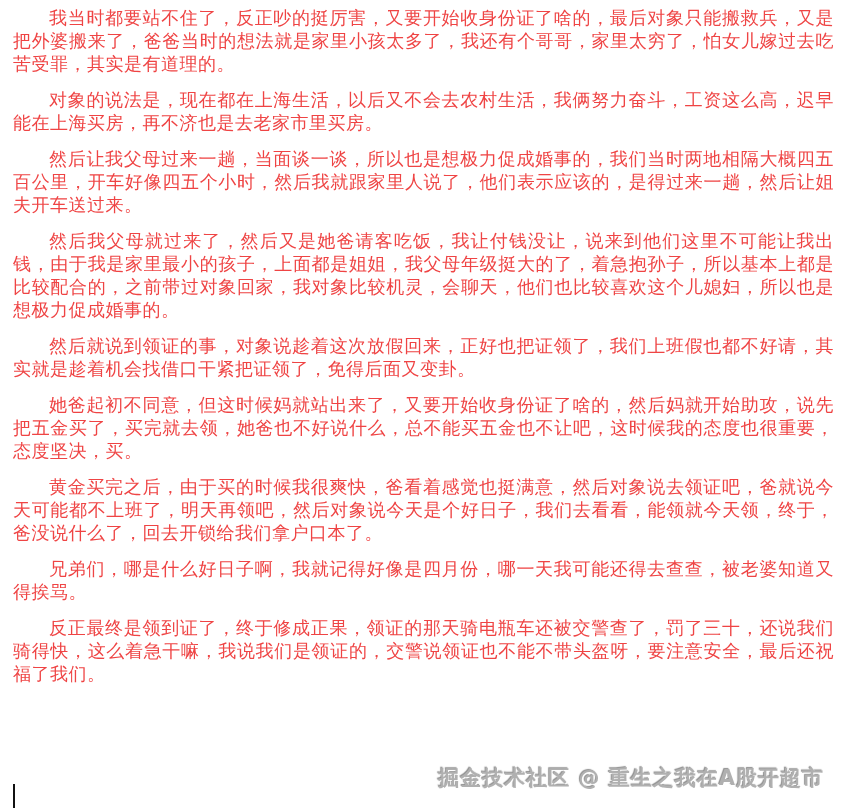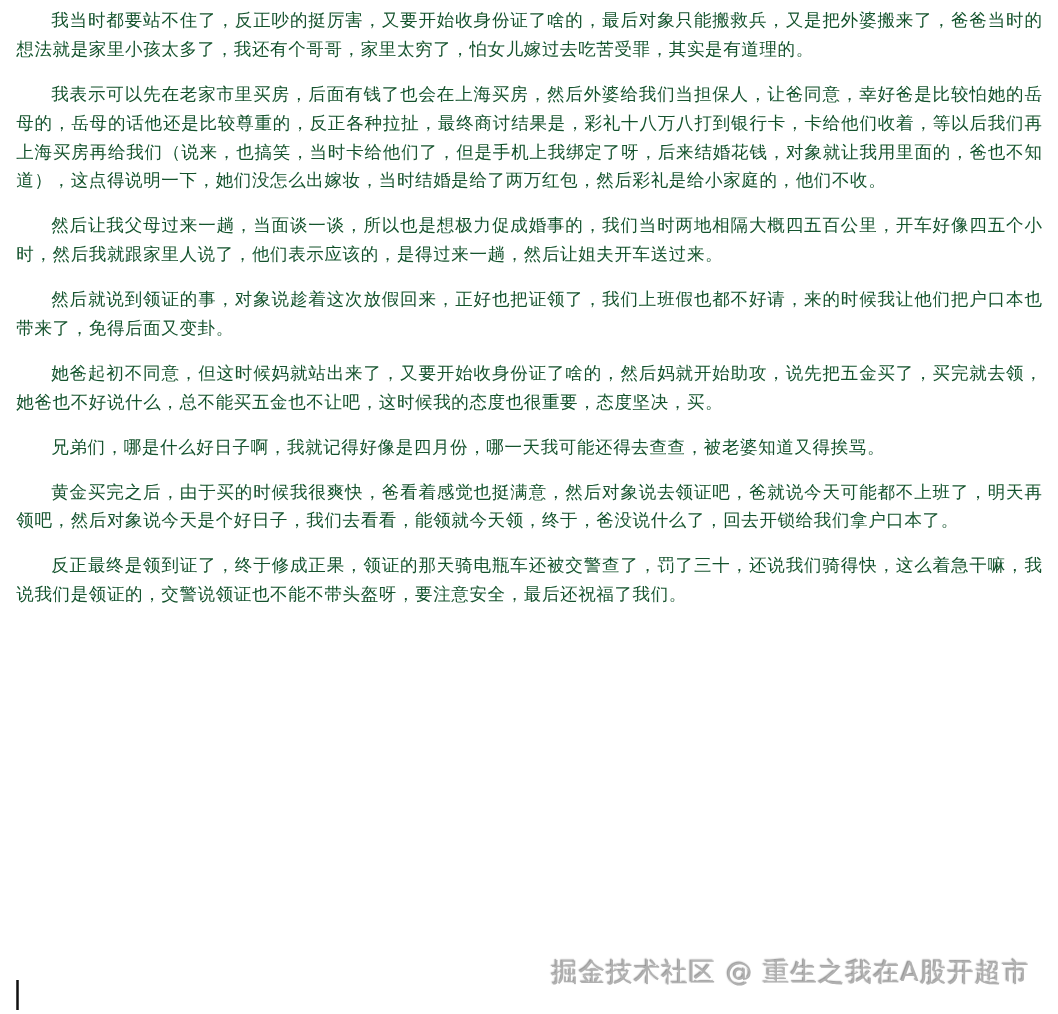--- a/index.html
+++ b/index.html
@@ -16,56 +16,57 @@
   }
   .article {
     position: absolute;
     top: 6px;
     left: 13px;
     right: 12px;
     color: #1f1f1f;
   }
   .article p {
     margin: 0 0 13px 0;
-    font-size: 14px;
+    font-size: 18px;
     line-height: 23px;
     text-indent: 2em;
     text-align: justify;
     letter-spacing: 0.5px;
-    color: #14532d;
+    color: #ef4444;
   }
   .watermark {
     position: absolute;
     right: 22px;
     bottom: 19px;
     font-size: 21px;
-    font-weight: normal;
+    font-weight: bold;
     letter-spacing: 1px;
     color: #b0b0b0;
     text-shadow: 1px 1px 1px #ffffff, -1px -1px 1px #8f8f8f;
     white-space: nowrap;
   }
   .caret {
     position: absolute;
     left: 13px;
     bottom: 3px;
     width: 2px;
     height: 24px;
     background: #111111;
   }
 </style>
 </head>
 <body>
 
 <div class="article">
   <p>我当时都要站不住了，反正吵的挺厉害，又要开始收身份证了啥的，最后对象只能搬救兵，又是把外婆搬来了，爸爸当时的想法就是家里小孩太多了，我还有个哥哥，家里太穷了，怕女儿嫁过去吃苦受罪，其实是有道理的。</p>
-  <p>我表示可以先在老家市里买房，后面有钱了也会在上海买房，然后外婆给我们当担保人，让爸同意，幸好爸是比较怕她的岳母的，岳母的话他还是比较尊重的，反正各种拉扯，最终商讨结果是，彩礼十八万八打到银行卡，卡给他们收着，等以后我们再上海买房再给我们（说来，也搞笑，当时卡给他们了，但是手机上我绑定了呀，后来结婚花钱，对象就让我用里面的，爸也不知道），这点得说明一下，她们没怎么出嫁妆，当时结婚是给了两万红包，然后彩礼是给小家庭的，他们不收。</p>
+  <p>对象的说法是，现在都在上海生活，以后又不会去农村生活，我俩努力奋斗，工资这么高，迟早能在上海买房，再不济也是去老家市里买房。</p>
   <p>然后让我父母过来一趟，当面谈一谈，所以也是想极力促成婚事的，我们当时两地相隔大概四五百公里，开车好像四五个小时，然后我就跟家里人说了，他们表示应该的，是得过来一趟，然后让姐夫开车送过来。</p>
-  <p>然后就说到领证的事，对象说趁着这次放假回来，正好也把证领了，我们上班假也都不好请，来的时候我让他们把户口本也带来了，免得后面又变卦。</p>
+  <p>然后我父母就过来了，然后又是她爸请客吃饭，我让付钱没让，说来到他们这里不可能让我出钱，由于我是家里最小的孩子，上面都是姐姐，我父母年级挺大的了，着急抱孙子，所以基本上都是比较配合的，之前带过对象回家，我对象比较机灵，会聊天，他们也比较喜欢这个儿媳妇，所以也是想极力促成婚事的。</p>
+  <p>然后就说到领证的事，对象说趁着这次放假回来，正好也把证领了，我们上班假也都不好请，其实就是趁着机会找借口干紧把证领了，免得后面又变卦。</p>
   <p>她爸起初不同意，但这时候妈就站出来了，又要开始收身份证了啥的，然后妈就开始助攻，说先把五金买了，买完就去领，她爸也不好说什么，总不能买五金也不让吧，这时候我的态度也很重要，态度坚决，买。</p>
+  <p>黄金买完之后，由于买的时候我很爽快，爸看着感觉也挺满意，然后对象说去领证吧，爸就说今天可能都不上班了，明天再领吧，然后对象说今天是个好日子，我们去看看，能领就今天领，终于，爸没说什么了，回去开锁给我们拿户口本了。</p>
   <p>兄弟们，哪是什么好日子啊，我就记得好像是四月份，哪一天我可能还得去查查，被老婆知道又得挨骂。</p>
-  <p>黄金买完之后，由于买的时候我很爽快，爸看着感觉也挺满意，然后对象说去领证吧，爸就说今天可能都不上班了，明天再领吧，然后对象说今天是个好日子，我们去看看，能领就今天领，终于，爸没说什么了，回去开锁给我们拿户口本了。</p>
   <p>反正最终是领到证了，终于修成正果，领证的那天骑电瓶车还被交警查了，罚了三十，还说我们骑得快，这么着急干嘛，我说我们是领证的，交警说领证也不能不带头盔呀，要注意安全，最后还祝福了我们。</p>
 </div>
 
 <div class="watermark">掘金技术社区 @ 重生之我在A股开超市</div>
 
 <div class="caret"></div>
 
 </body></html>

